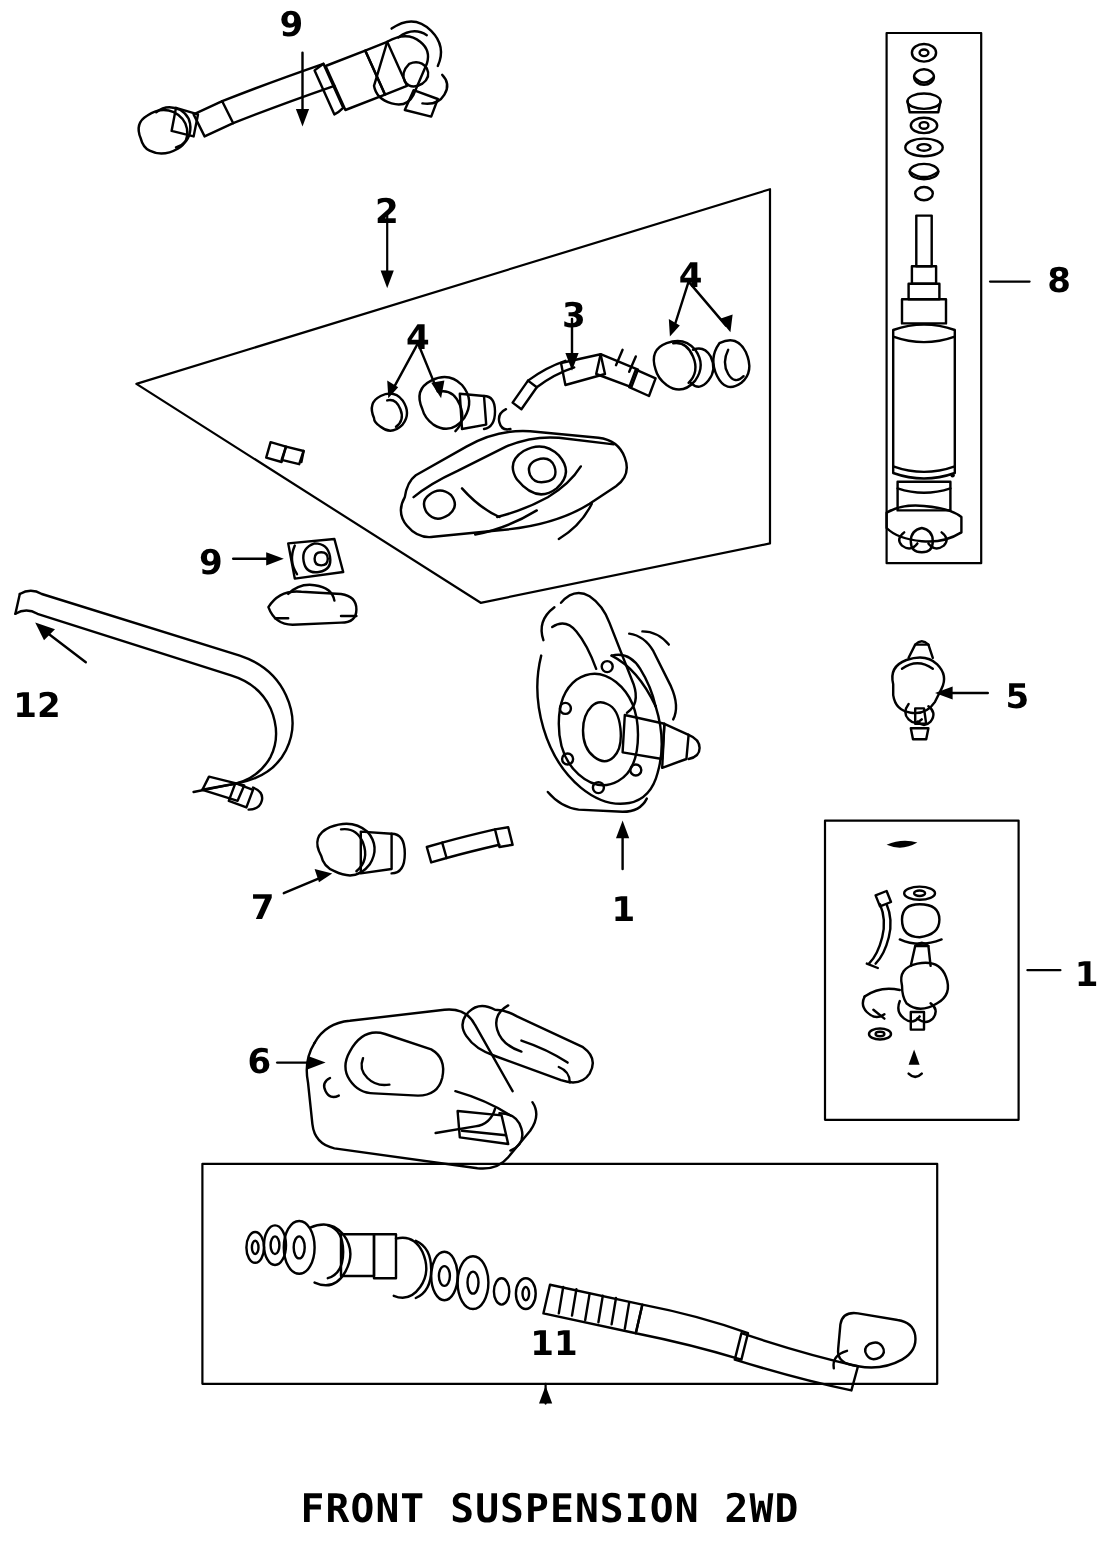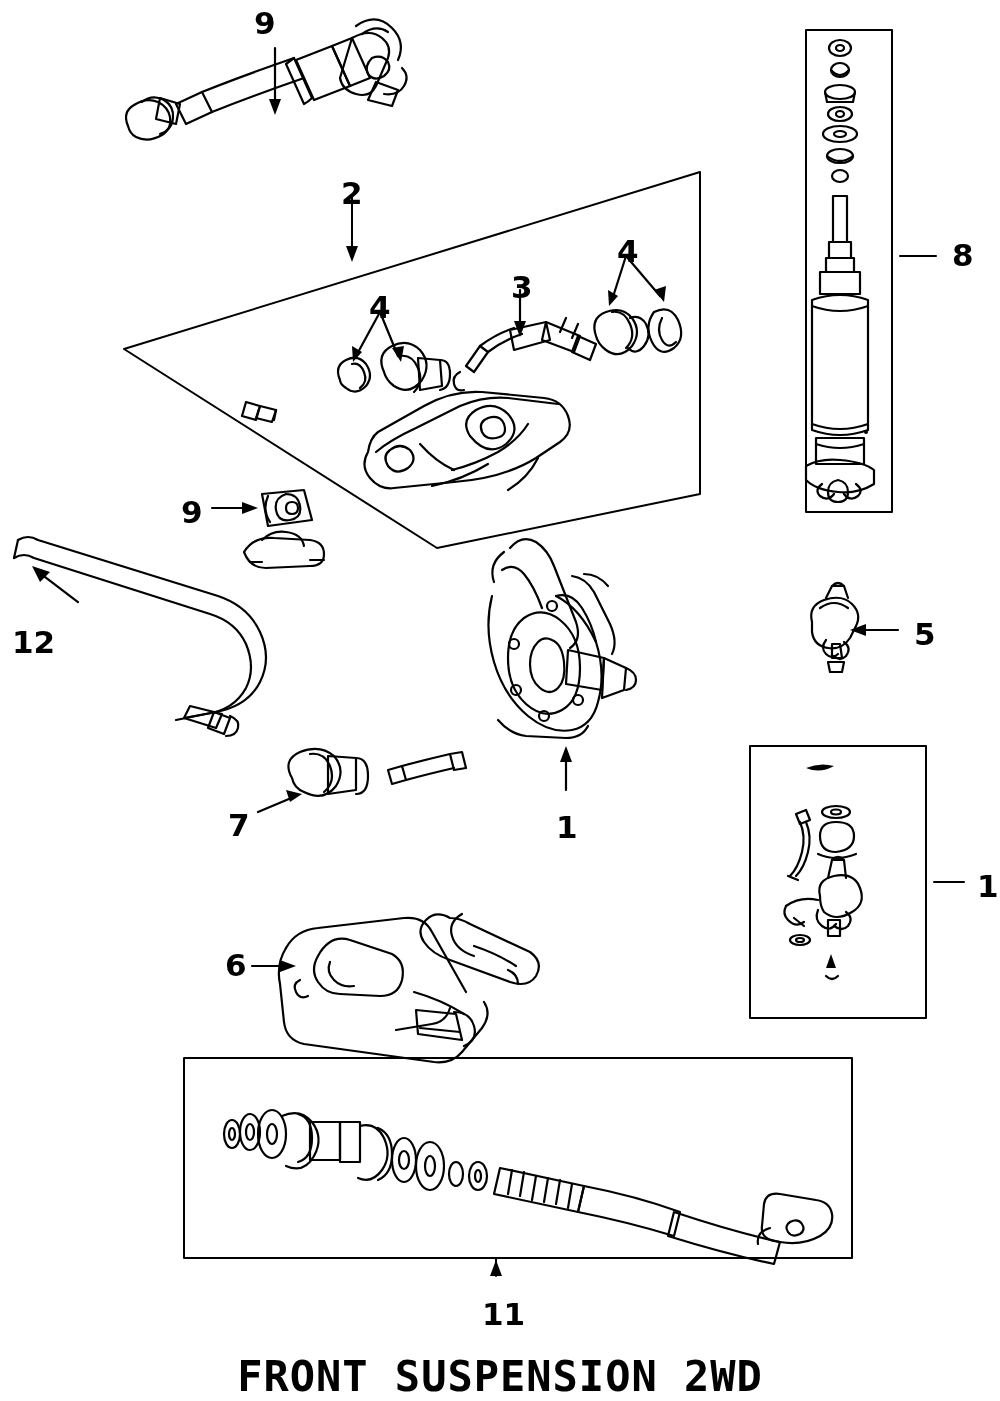--- a/index.html
+++ b/index.html
@@ -32,21 +32,21 @@
     color: #000000;
     line-height: 1;
     white-space: nowrap;
   }
   .caption {
     position: absolute;
     left: 0;
     width: 1000px;
     text-align: center;
     font-family: "DejaVu Sans Mono", monospace;
-    font-size: 42px;
+    font-size: 36px;
     font-weight: 700;
     letter-spacing: 1px;
     color: #000000;
   }
 </style>
 </head>
 <body>
 
 <div id="diagram">
 
@@ -381,21 +381,21 @@
   </div>
   <div class="callout" style="left:556px; top:812px;">
     <span>1</span>
   </div>
   <div class="callout" style="left:977px; top:871px;">
     <span>10</span>
   </div>
   <div class="callout" style="left:225px; top:950px;">
     <span>6</span>
   </div>
-  <div class="callout" style="left:482px; top:1299px;">
+  <div class="callout" style="left:482px; top:1207px;">
     <span>11</span>
   </div>
 
   <div class="caption" style="top:1352px;">
     <span>FRONT SUSPENSION 2WD</span>
   </div>
 
 </div>
 
 </body></html>

